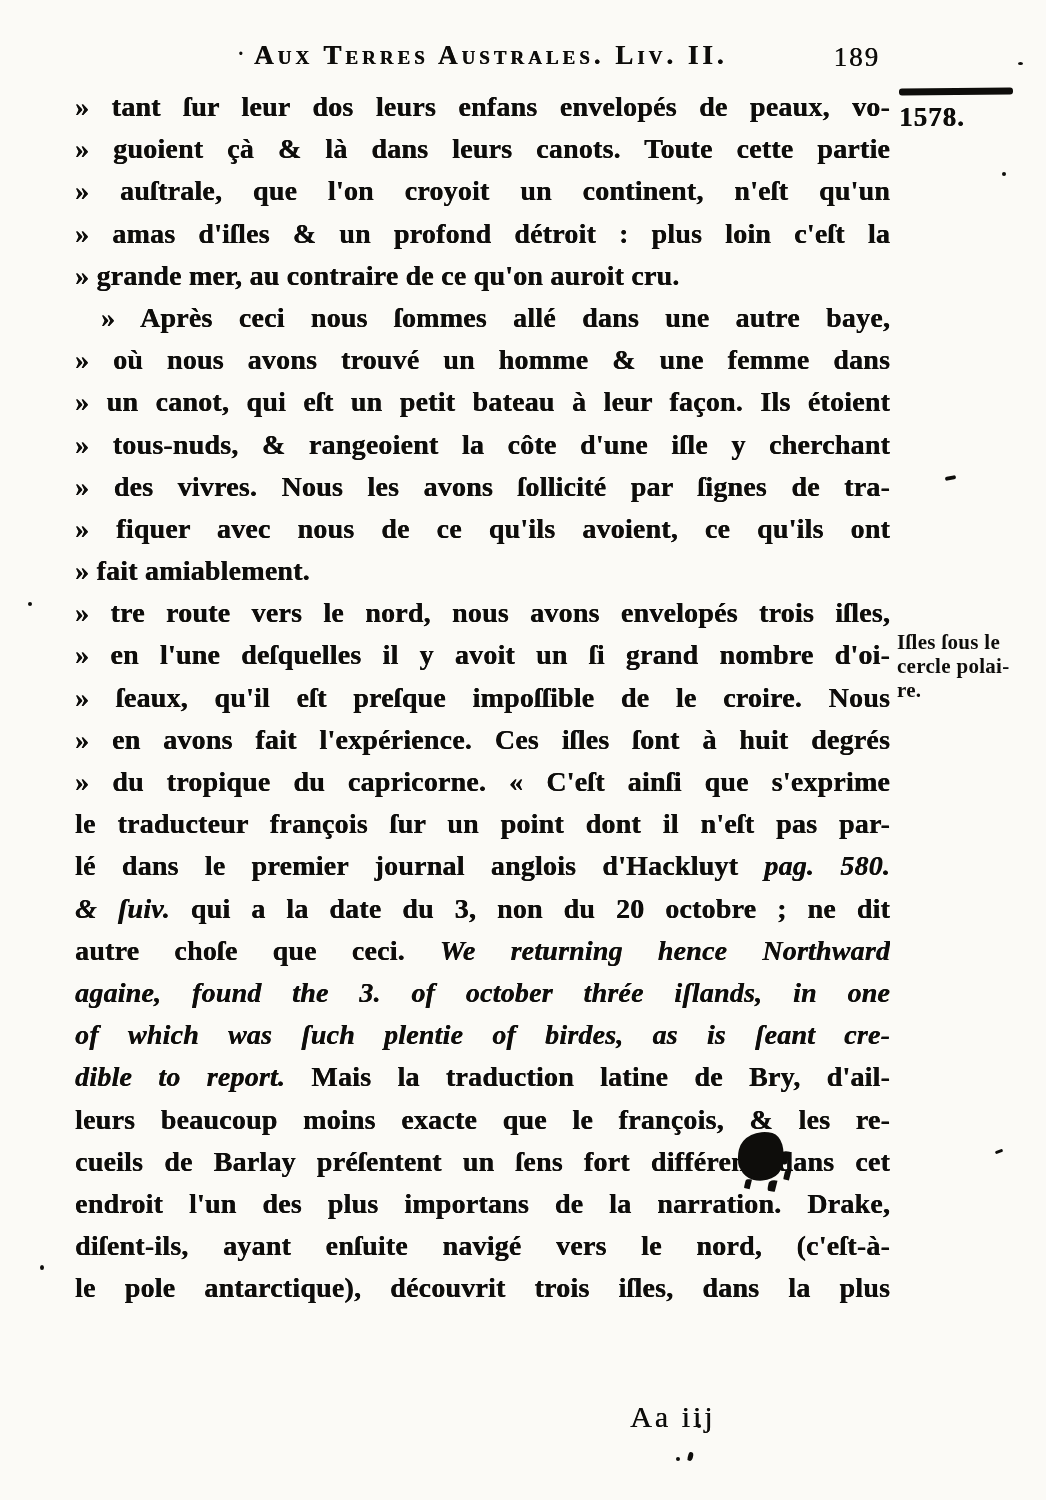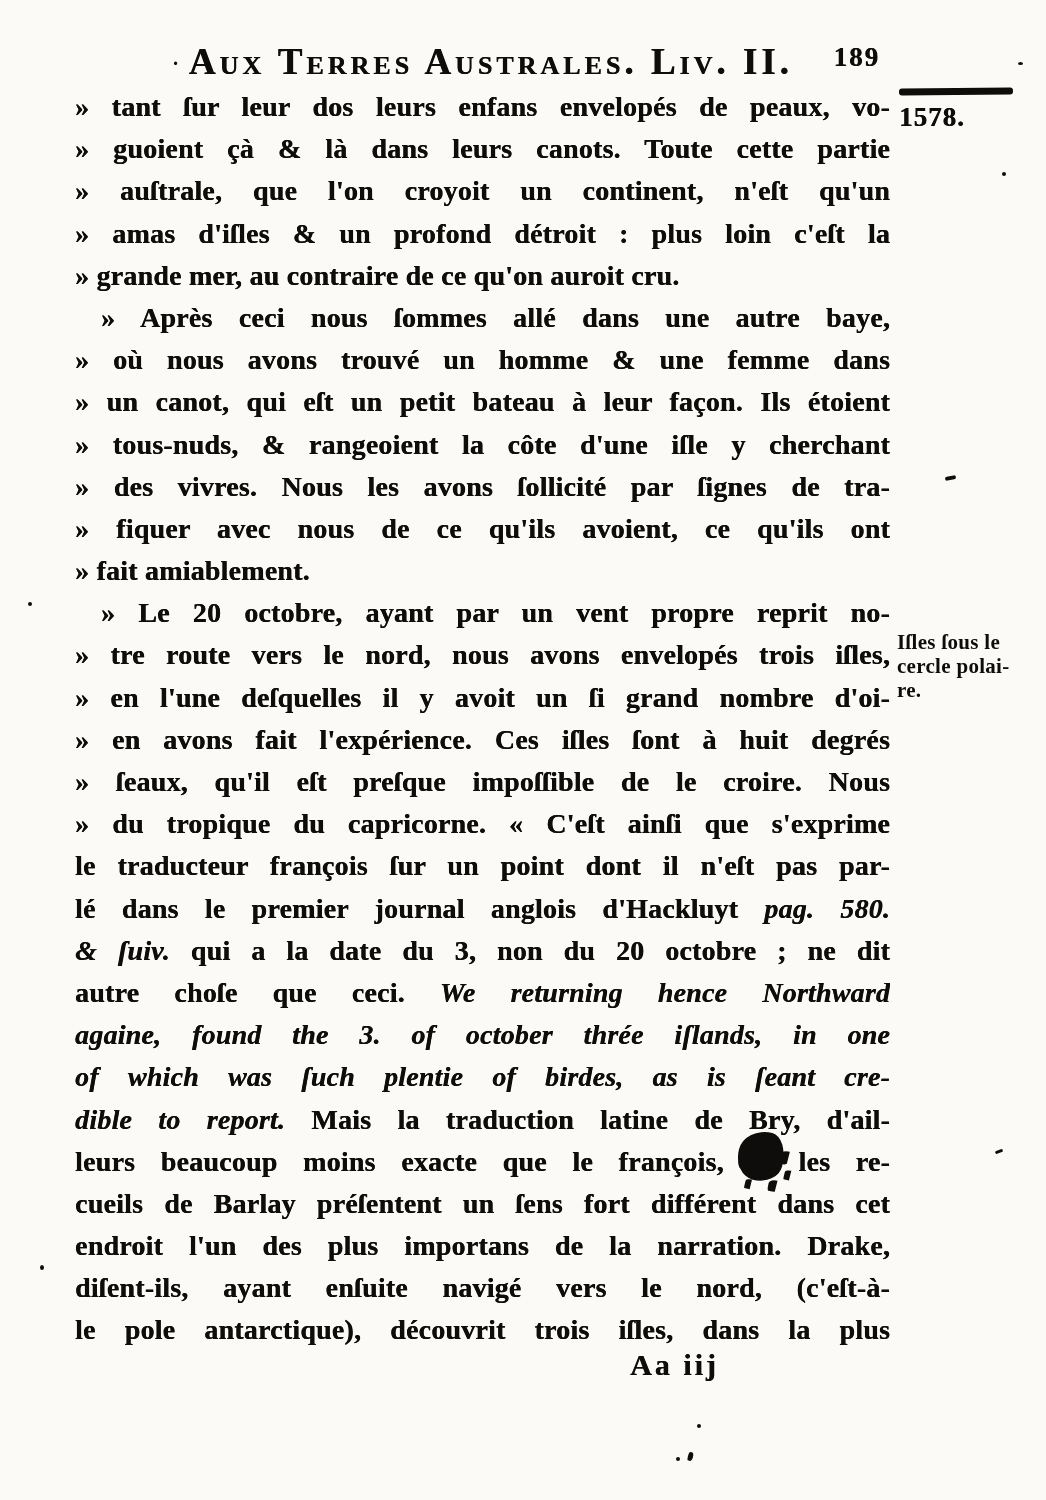--- a/index.html
+++ b/index.html
@@ -18,28 +18,28 @@
   }
   
   .header{
     position:absolute;left:75px;top:40px;width:815px;height:44px;
     display:flex;align-items:baseline;justify-content:center;
     font-weight:700;
   }
   .header .prefix{font-size:20px;margin-right:10px;transform:translateY(-4px);}
   .header .title{
     font-variant:small-caps;
-    font-size:37px;
+    font-size:27px;
     letter-spacing:4px;
     white-space:nowrap;
     text-shadow:0.4px 0.4px 0 currentColor;
   }
   .header .pagenum{
     position:absolute;right:10px;top:2px;
-    font-size:27px;font-weight:700;letter-spacing:2px;
+    font-size:27px;font-weight:400;letter-spacing:2px;
     text-shadow:0.4px 0.4px 0 currentColor;
     text-align:center;
   }
   
   .margin-rule{
     position:absolute;left:899px;top:88px;width:114px;height:7px;
     background:var(--ink);border-radius:3px;transform:rotate(-0.6deg);
   }
   .margin-year{
     position:absolute;left:899px;top:102px;width:114px;
@@ -63,22 +63,22 @@
     text-align:justify;text-align-last:justify;
     text-justify:inter-word;
     overflow:hidden;white-space:nowrap;
   }
   .line.jfit{white-space:normal;}
   .line.pend{text-align-last:left;}
   .line.indent{text-indent:26px;}
   .line .it{font-style:italic;}
   
   .signature{
-    position:absolute;left:630px;top:1348px;
-    font-size:30px;font-weight:700;letter-spacing:3px;
+    position:absolute;left:630px;top:1400px;
+    font-size:30px;font-weight:400;letter-spacing:3px;
     text-shadow:0.4px 0.4px 0 currentColor;
   }
   
   .ink-blot{
     position:absolute;left:738px;top:1131px;width:46px;height:50px;
     background:var(--ink);
     border-radius:62% 38% 55% 45% / 48% 60% 40% 52%;
     transform:rotate(14deg);
     box-shadow:
       -14px 8px 0 -16px var(--ink),
@@ -115,25 +115,24 @@
       <div class="line jfit"><span>» auſtrale, que l'on croyoit un continent, n'eſt qu'un</span></div>
       <div class="line jfit"><span>» amas d'iſles &amp; un profond détroit : plus loin c'eſt la</span></div>
       <div class="line jfit pend"><span>» grande mer, au contraire de ce qu'on auroit cru.</span></div>
       <div class="line jfit indent"><span>» Après ceci nous ſommes allé dans une autre baye,</span></div>
       <div class="line jfit"><span>» où nous avons trouvé un homme &amp; une femme dans</span></div>
       <div class="line jfit"><span>» un canot, qui eſt un petit bateau à leur façon. Ils étoient</span></div>
       <div class="line jfit"><span>» tous-nuds, &amp; rangeoient la côte d'une iſle y cherchant</span></div>
       <div class="line jfit"><span>» des vivres. Nous les avons ſollicité par ſignes de tra-</span></div>
       <div class="line jfit"><span>» fiquer avec nous de ce qu'ils avoient, ce qu'ils ont</span></div>
       <div class="line jfit pend"><span>» fait amiablement.</span></div>
-      <div class="line jfit indent"><span>» Le 20 octobre, ayant par un vent propre reprit no-</span></div>
       <div class="line jfit"><span>» tre route vers le nord, nous avons envelopés trois iſles,</span></div>
       <div class="line jfit"><span>» en l'une deſquelles il y avoit un ſi grand nombre d'oi-</span></div>
+      <div class="line jfit"><span>» ſeaux, qu'il eſt preſque impoſſible de le croire. Nous</span></div>
       <div class="line jfit"><span>» en avons fait l'expérience. Ces iſles ſont à huit degrés</span></div>
-      <div class="line jfit"><span>» ſeaux, qu'il eſt preſque impoſſible de le croire. Nous</span></div>
       <div class="line jfit"><span>» du tropique du capricorne. « C'eſt ainſi que s'exprime</span></div>
       <div class="line jfit"><span>le traducteur françois ſur un point dont il n'eſt pas par-</span></div>
       <div class="line jfit"><span>lé dans le premier journal anglois d'Hackluyt </span><span class="it">pag. 580.</span></div>
       <div class="line jfit"><span class="it">&amp; ſuiv.</span><span> qui a la date du 3, non du 20 octobre ; ne dit</span></div>
       <div class="line jfit"><span>autre choſe que ceci. </span><span class="it">We returning hence Northward</span></div>
       <div class="line jfit"><span class="it">againe, found the 3. of october thrée iſlands, in one</span></div>
       <div class="line jfit"><span class="it">of which was ſuch plentie of birdes, as is ſeant cre-</span></div>
       <div class="line jfit"><span class="it">dible to report.</span><span> Mais la traduction latine de Bry, d'ail-</span></div>
       <div class="line jfit"><span>leurs beaucoup moins exacte que le françois, &amp; les re-</span></div>
       <div class="line jfit"><span>cueils de Barlay préſentent un ſens fort différent dans cet</span></div>

